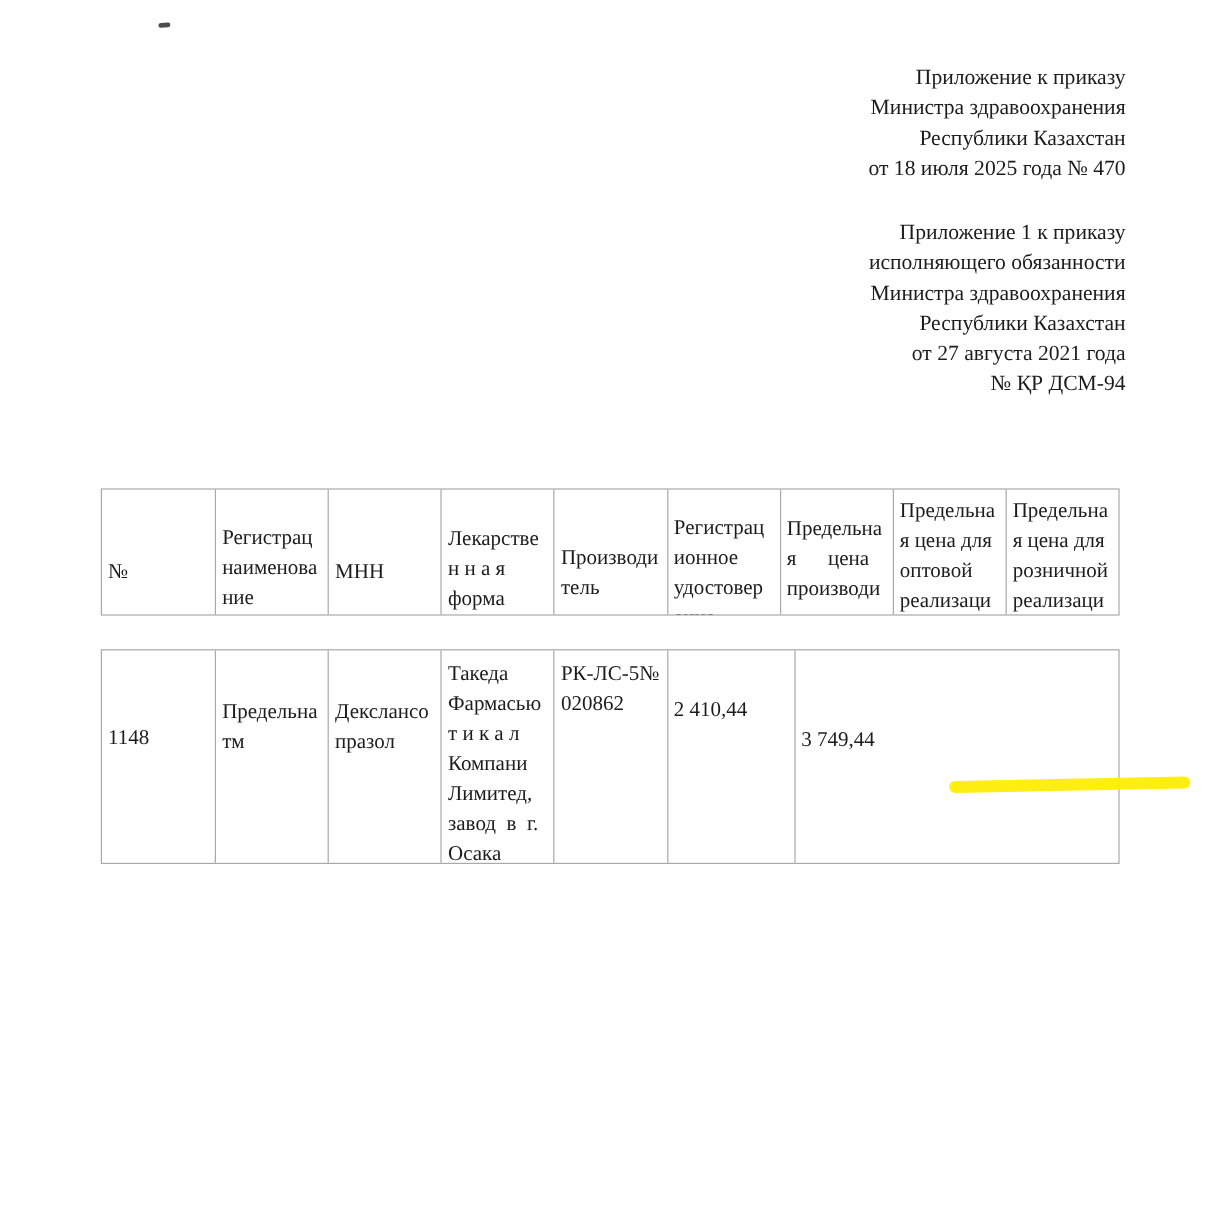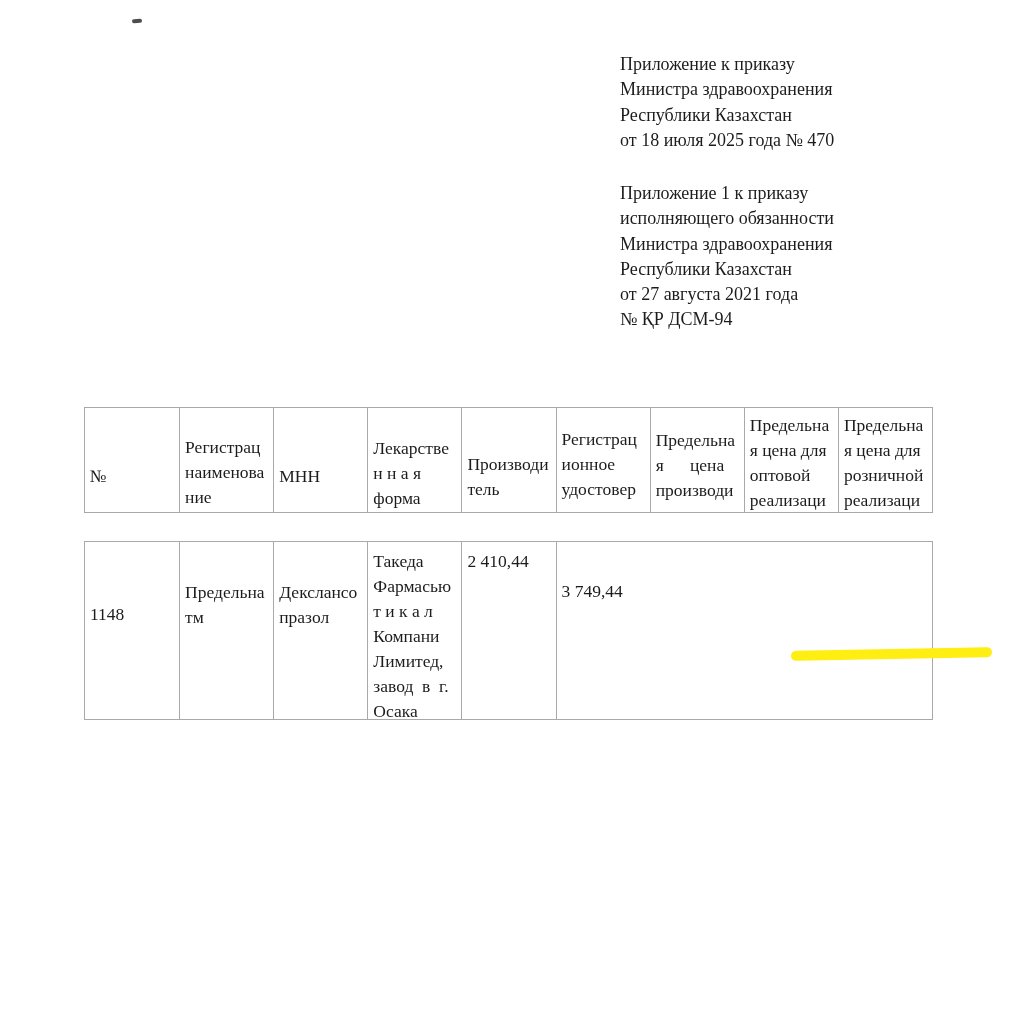--- a/index.html
+++ b/index.html
@@ -19,21 +19,21 @@
     width: 10px; height: 4px;
     background: #4d4d4d;
     border-radius: 2px;
     transform: rotate(-4deg);
   }
   
   .appendix {
     position: absolute;
     left: 620px; top: 27px;
     width: 318px;
-    text-align: left;
+    text-align: right;
     font-size: 18px;
     line-height: 25.2px;
     white-space: pre-line;
   }
   .appendix .sub2 { margin-top: 3px; }
   
   .doc-title {
     position: absolute;
     left: 84px; top: 294px;
     width: 881px;
@@ -153,19 +153,21 @@
 тм</div>
     <div class="cell">Декслансо
 празол</div>
     <div class="cell">Такеда
 Фармасью
 т и к а л
 Компани
 Лимитед,
 завод  в  г.
 Осака</div>
+    <div class="cell">РК-ЛС-5№
+020862</div>
     <div class="cell">2 410,44</div>
     <div class="cell">3 749,44</div>
   </div>
 
   <div class="highlight" style="background: rgb(255, 238, 18);"></div>
 
 </div>
 
 </body></html>

